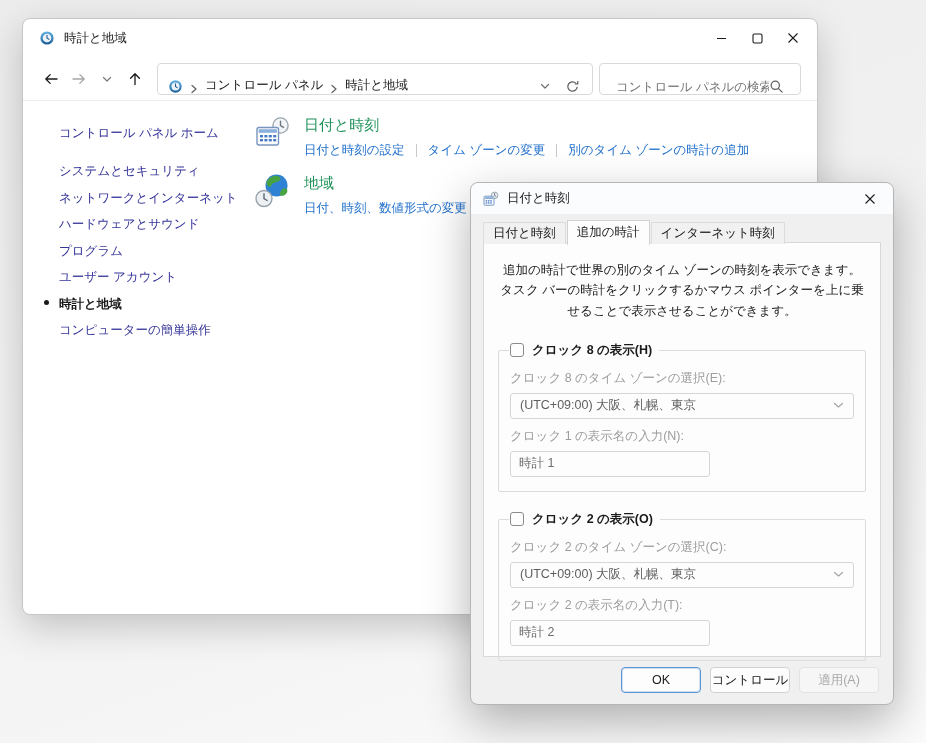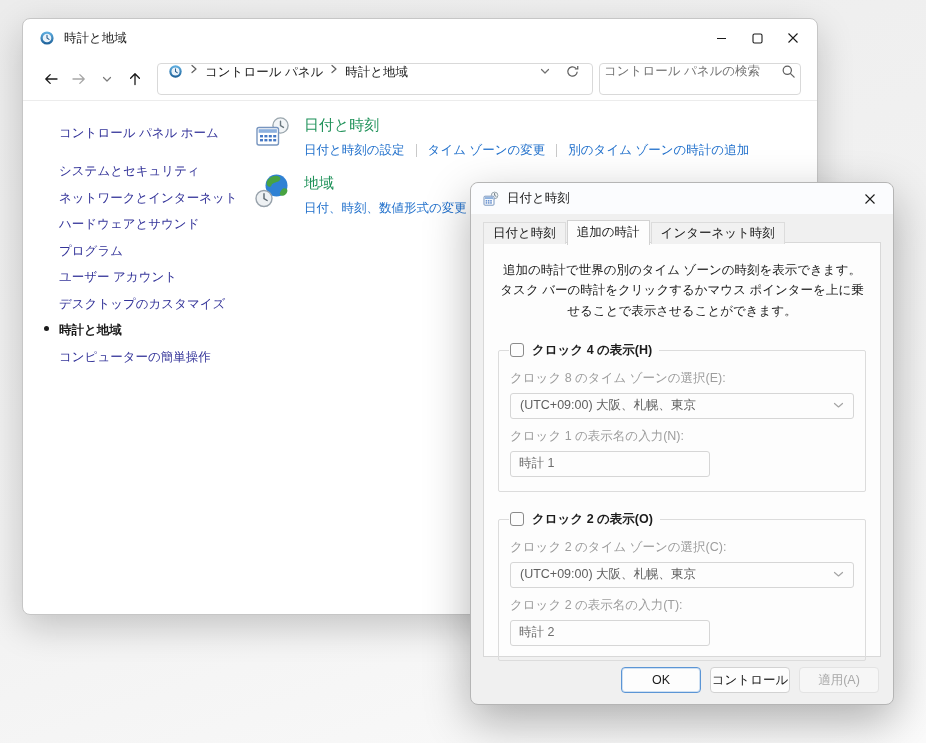--- a/index.html
+++ b/index.html
@@ -21,27 +21,27 @@
   }
   .cp-titlebar{ height:38px; display:flex; align-items:center; padding:0 6px 0 16px; }
   .cp-title{ font-size:12.5px; color:#1b1b1b; margin-left:9px; }
   .win-controls{ margin-left:auto; display:flex; align-items:center; }
   .win-btn{ width:36px; height:28px; display:flex; align-items:center; justify-content:center; border-radius:4px; }
 
   .cp-toolbar{ height:44px; display:flex; align-items:center; padding:0 16px 0 14px; border-bottom:1px solid #ececec; }
   .nav-btn{ width:28px; height:28px; display:flex; align-items:center; justify-content:center; border-radius:4px; flex:none; }
   .addr{
     flex:1; height:32px; border:1px solid #d9d9d9; border-radius:4px;
-    display:flex; align-items:flex-start; gap:7px; padding:0 10px; margin:0 6px 0 8px; background:#fff;
+    display:flex; align-items:flex-end; gap:7px; padding:0 10px; margin:0 6px 0 8px; background:#fff;
   }
   .addr-item{ font-size:12.5px; color:#1b1b1b; white-space:nowrap; }
   .addr-right{ margin-left:auto; display:flex; align-items:center; gap:14px; padding-right:2px; }
   .searchbox{
     width:202px; height:32px; border:1px solid #d9d9d9; border-radius:4px;
-    display:flex; align-items:flex-start; padding:0 4px; background:#fff; flex:none;
+    display:flex; align-items:flex-end; padding:0 16px; background:#fff; flex:none;
   }
   .searchbox input{
     flex:1; border:none; outline:none; background:transparent;
     font-family:inherit; font-size:12.5px; color:#6b6b6b; min-width:0;
   }
   .searchbox input::placeholder{ color:#757575; opacity:1; }
 
   .cp-body{ display:flex; height:514px; }
   .sidebar{ width:228px; flex:none; padding:24px 0 0 36px; }
   .side-item{ font-size:12.5px; color:#333399; margin-bottom:9.5px; position:relative; white-space:nowrap; cursor:default; }
@@ -224,21 +224,20 @@
   </div>
 
   <div class="cp-body">
     <div class="sidebar">
       <div class="side-item home">コントロール パネル ホーム</div>
       <div class="side-item">システムとセキュリティ</div>
       <div class="side-item">ネットワークとインターネット</div>
       <div class="side-item">ハードウェアとサウンド</div>
       <div class="side-item">プログラム</div>
       <div class="side-item">ユーザー アカウント</div>
-      <div class="side-item">デスクトップのカスタマイズ</div>
       <div class="side-item active">
         <span class="bullet"></span>
         <span>時計と地域</span>
       </div>
       <div class="side-item">コンピューターの簡単操作</div>
     </div>
 
     <div class="content">
       <div class="cp-item">
         <div class="cp-item-icon">
@@ -324,21 +323,21 @@
     <div class="tab active">追加の時計</div>
     <div class="tab">インターネット時刻</div>
   </div>
 
   <div class="tab-page">
     <div class="dlg-desc">追加の時計で世界の別のタイム ゾーンの時刻を表示できます。タスク バーの時計をクリックするかマウス ポインターを上に乗せることで表示させることができます。</div>
 
     <fieldset class="clock-group">
       <legend>
         <span class="checkbox"></span>
-        <span>クロック 4 の表示(H)</span>
+        <span>クロック 8 の表示(H)</span>
       </legend>
       <div class="field-label">クロック 8 のタイム ゾーンの選択(E):</div>
       <div class="combo">
         <span>(UTC+09:00) 大阪、札幌、東京</span>
         <span class="combo-chevron">
           <svg width="11" height="7">
               <path d="M1.5 1.5 5.5 5l4-3.5" stroke="#a5a5a5" stroke-width="1.2" fill="none" stroke-linecap="round" stroke-linejoin="round"></path>
             </svg>
         </span>
       </div>

